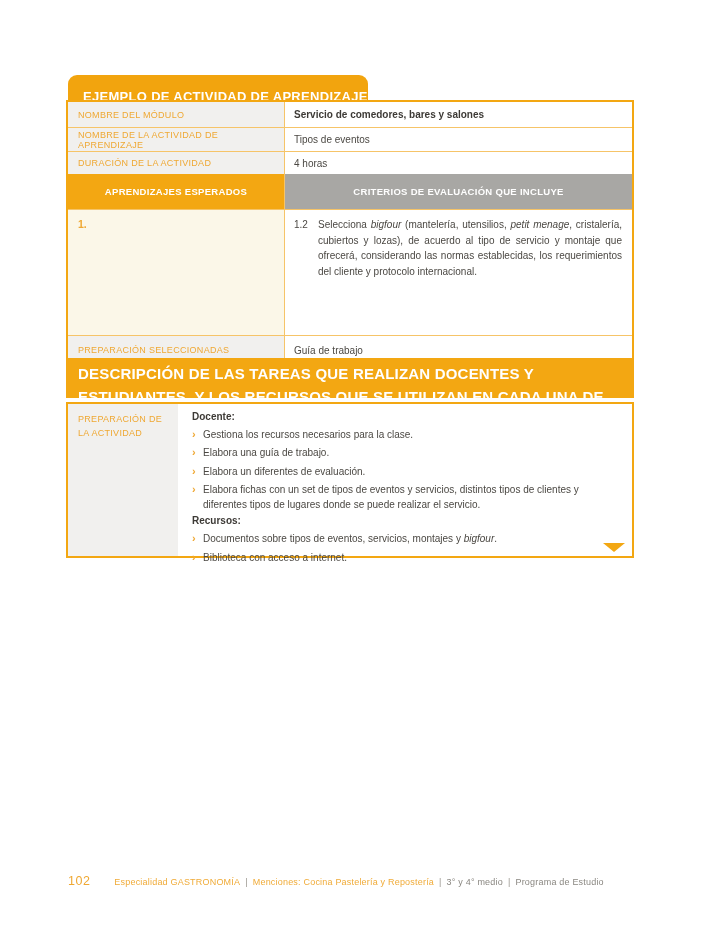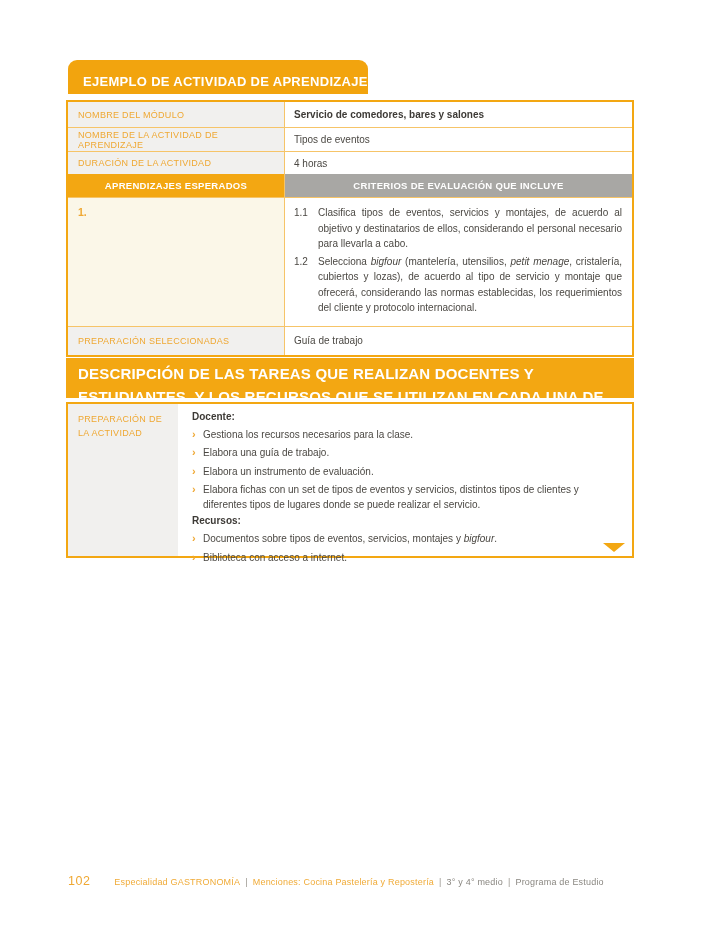--- a/index.html
+++ b/index.html
@@ -3,21 +3,21 @@
 <meta charset="utf-8">
 <style>
   * { margin:0; padding:0; box-sizing:border-box; }
   html,body { background:#ffffff; }
   body { font-family:"Liberation Sans", sans-serif; color:#4b4843; }
 
   .page { position:relative; width:720px; height:932px; background:#ffffff; overflow:hidden; }
 
   
   .title-tab {
-    position:absolute; left:68px; top:60px; width:300px; height:34px;
+    position:absolute; left:68px; top:75px; width:300px; height:34px;
     background:#f2a40e; border-radius:9px 9px 0 0;
     display:flex; align-items:center; padding:8px 0 0 15px;
     color:#ffffff; font-weight:bold; font-size:13px; letter-spacing:.3px;
   }
 
   
   .tbl { position:absolute; left:66px; width:568px; border:2px solid #f3a712; background:#ffffff; }
   .tbl1 { top:100px; }
   .row { display:flex; border-bottom:1px solid #f6c468; }
   .row:last-child { border-bottom:none; }
@@ -25,21 +25,21 @@
     width:217px; min-width:217px; background:#f1f0ee; border-right:1px solid #f6c468;
     color:#efa833; font-size:9px; letter-spacing:.3px;
     display:flex; align-items:center; padding:0 8px 0 10px;
   }
   .cell-value { flex:1; display:flex; align-items:center; padding:0 8px 0 9px; font-size:10px; color:#4b4843; }
   .row-info { height:26px; }
   .row-info2 { height:24px; }
   .row-info3 { height:22px; }
   .bold-val { font-weight:bold; color:#3d3a36; }
 
-  .row-heads { height:24px; }
+  .row-heads { height:36px; }
   .head-left {
     width:217px; min-width:217px; background:#f3a712; border-right:1px solid #f6c468;
     color:#ffffff; font-weight:bold; font-size:9.5px; letter-spacing:.3px;
     display:flex; align-items:center; justify-content:center;
   }
   .head-right {
     flex:1; background:#a8a7a4; color:#ffffff; font-weight:bold; font-size:9.5px; letter-spacing:.3px;
     display:flex; align-items:center; justify-content:center;
   }
 
@@ -120,24 +120,20 @@
       <div class="head-left">APRENDIZAJES ESPERADOS</div>
       <div class="head-right">CRITERIOS DE EVALUACIÓN QUE INCLUYE</div>
     </div>
 
     <div class="row row-content">
       <div class="ae-cell">
         <span class="ae-num">1.</span>
       </div>
       <div class="crit-cell" id="criteria-list">
           <div class="crit-item">
-            <div class="crit-num">1.1</div>
-            <div class="crit-text"><span>Clasifica tipos de eventos, servicios y montajes, de acuerdo al objetivo y destinatarios de ellos, considerando el personal necesario para llevarla a cabo.</span></div>
-          </div>
-          <div class="crit-item">
             <div class="crit-num">1.2</div>
             <div class="crit-text"><span>Selecciona </span><span class="italic">bigfour</span><span> (mantelería, utensilios, </span><span class="italic">petit menage</span><span>, cristalería, cubiertos y lozas), de acuerdo al tipo de servicio y montaje que ofrecerá, considerando las normas establecidas, los requerimientos del cliente y protocolo internacional.</span></div>
           </div>
         </div>
     </div>
 
     <div class="row row-method">
       <div class="cell-label">PREPARACIÓN SELECCIONADAS</div>
       <div class="cell-value">Guía de trabajo</div>
     </div>
@@ -153,21 +149,21 @@
           <div class="bullet">
             <span class="chev">›</span>
             <span class="btext"><span>Gestiona los recursos necesarios para la clase.</span></span>
           </div>
           <div class="bullet">
             <span class="chev">›</span>
             <span class="btext"><span>Elabora una guía de trabajo.</span></span>
           </div>
           <div class="bullet">
             <span class="chev">›</span>
-            <span class="btext"><span>Elabora un instrumento de evaluación.</span></span>
+            <span class="btext"><span>Elabora un diferentes de evaluación.</span></span>
           </div>
           <div class="bullet">
             <span class="chev">›</span>
             <span class="btext"><span>Elabora fichas con un set de tipos de eventos y servicios, distintos tipos de clientes y diferentes tipos de lugares donde se puede realizar el servicio.</span></span>
           </div>
           <div class="prep-heading later">Recursos:</div>
           <div class="bullet">
             <span class="chev">›</span>
             <span class="btext"><span>Documentos sobre tipos de eventos, servicios, montajes y </span><span class="italic">bigfour</span><span>.</span></span>
           </div>

